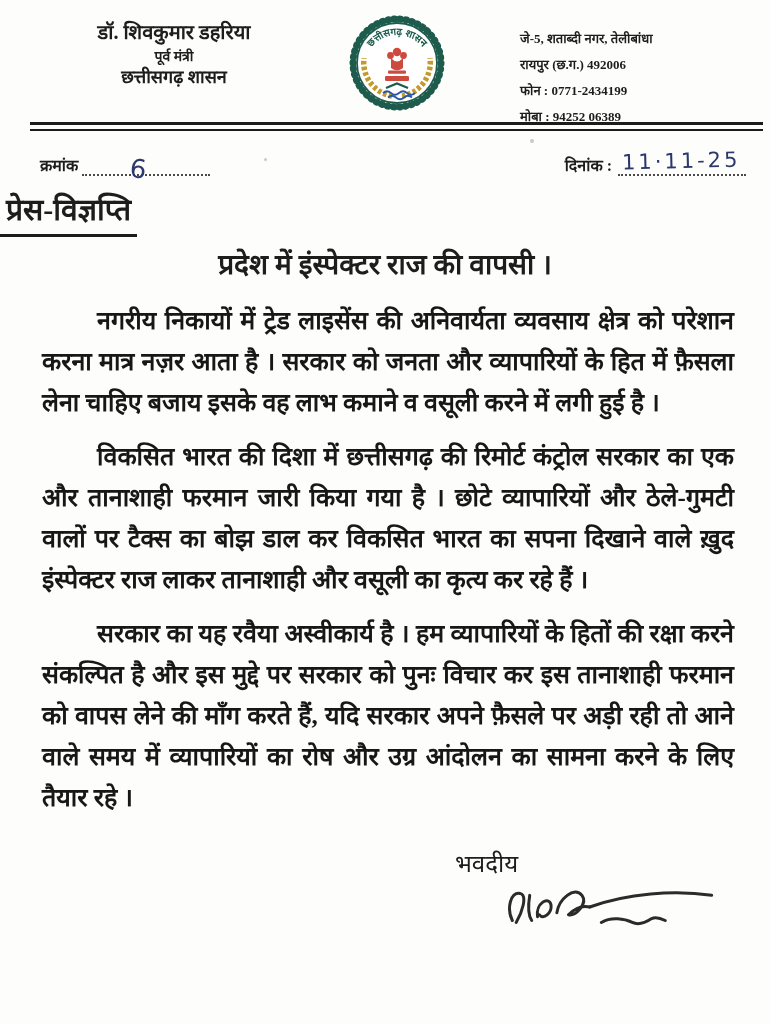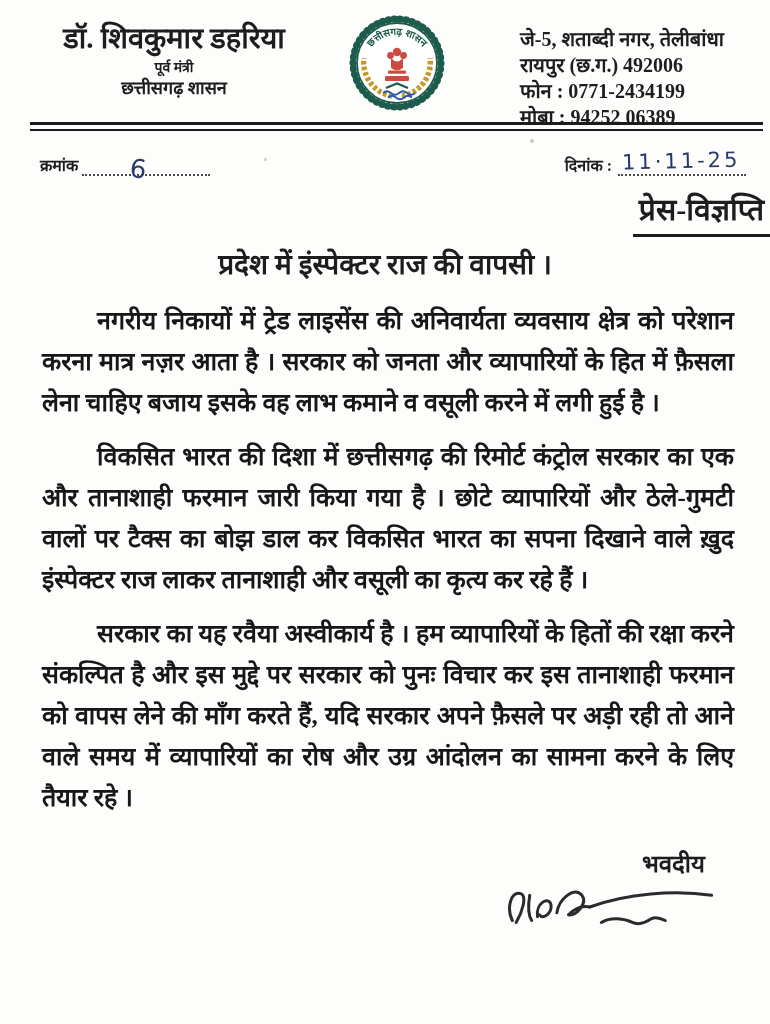--- a/index.html
+++ b/index.html
@@ -11,27 +11,27 @@
     position:relative;
     overflow:hidden;
   }
   .page{position:absolute;inset:0;background:#fdfdfb;}
 
   
   .lh-left{
     position:absolute;top:20px;left:38px;width:272px;
     text-align:center;font-weight:bold;line-height:1.25;
   }
-  .lh-name{font-size:29px;}
+  .lh-name{font-size:20px;}
   .lh-desig{font-size:14px;margin-top:3px;}
   .lh-govt{font-size:18px;}
   .emblem{position:absolute;left:346px;top:8px;width:102px;height:110px;}
   .lh-right{
     position:absolute;top:26px;left:520px;width:240px;
-    font-weight:bold;font-size:20px;line-height:26px;text-align:left;
+    font-weight:bold;font-size:13px;line-height:26px;text-align:left;
   }
 
   
   .rule{
     position:absolute;top:122px;left:30px;width:733px;height:4px;
     border-top:3px solid #1c1c1c;border-bottom:2px solid #1c1c1c;
   }
 
   
   .meta{position:absolute;top:140px;left:40px;right:24px;height:36px;
@@ -47,39 +47,39 @@
   }
   .hand-serial{
     left:48px;bottom:-10px;font-size:26px;transform:rotate(6deg);font-weight:normal;
   }
   .hand-date{
     left:4px;bottom:1px;font-size:21px;letter-spacing:3px;transform:rotate(-1.5deg);
     white-space:nowrap;font-weight:normal;
   }
 
   
-  .title-wrap{position:absolute;top:188px;left:0;width:770px;text-align:right;}
+  .title-wrap{position:absolute;top:188px;left:0;width:770px;text-align:left;}
   .doc-title{
     display:inline-block;font-size:30px;font-weight:bold;
     border-bottom:3px solid #1c1c1c;padding:0 6px 5px 6px;
   }
   .subject{position:absolute;top:244px;left:0;width:770px;text-align:center;
     font-size:28px;font-weight:bold;}
 
   
   .body-text{position:absolute;top:300px;left:42px;width:692px;}
   .body-text p{
     margin:0 0 13px 0;font-size:25px;font-weight:600;line-height:41px;
     text-align:justify;text-indent:55px;color:#171717;
   }
 
   
   .salutation{position:absolute;top:846px;left:455px;width:290px;
-    text-align:right;padding-right:40px;box-sizing:border-box;
-    font-size:24px;font-weight:700;}
+    text-align:left;padding-right:40px;box-sizing:border-box;
+    font-size:24px;font-weight:400;}
   .sig{position:absolute;top:876px;left:498px;width:228px;height:60px;}
   .signatory{position:absolute;top:928px;left:455px;width:290px;
     text-align:center;font-size:25px;font-weight:bold;}
 
   .speck{position:absolute;border-radius:50%;background:#8a8a8a;opacity:.45;}
 </style>
 </head>
 <body>
 
 <div class="page">

